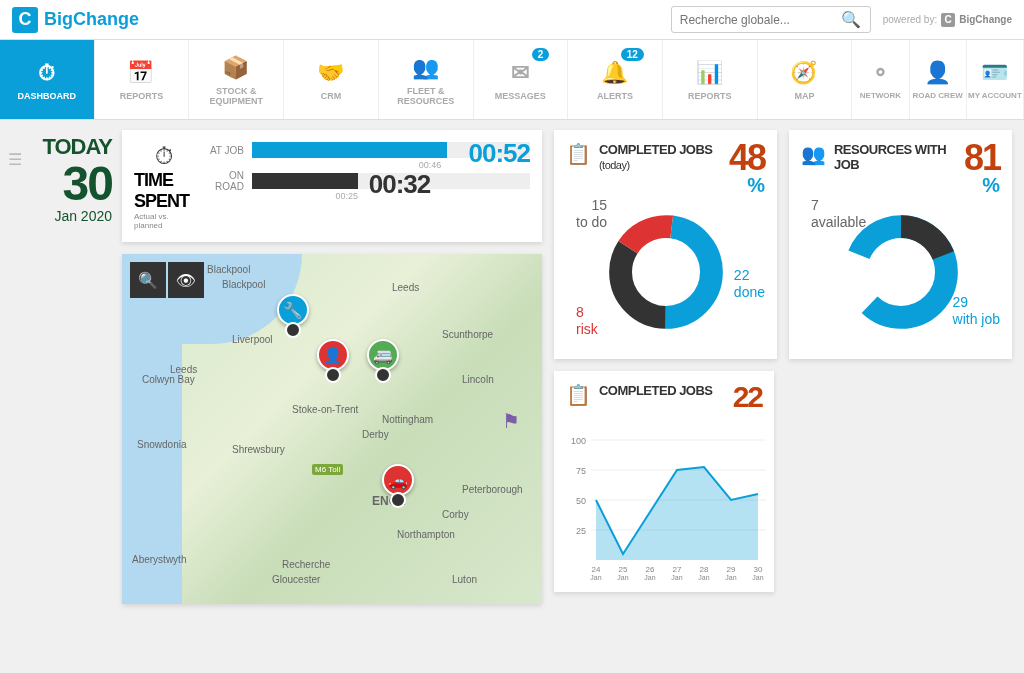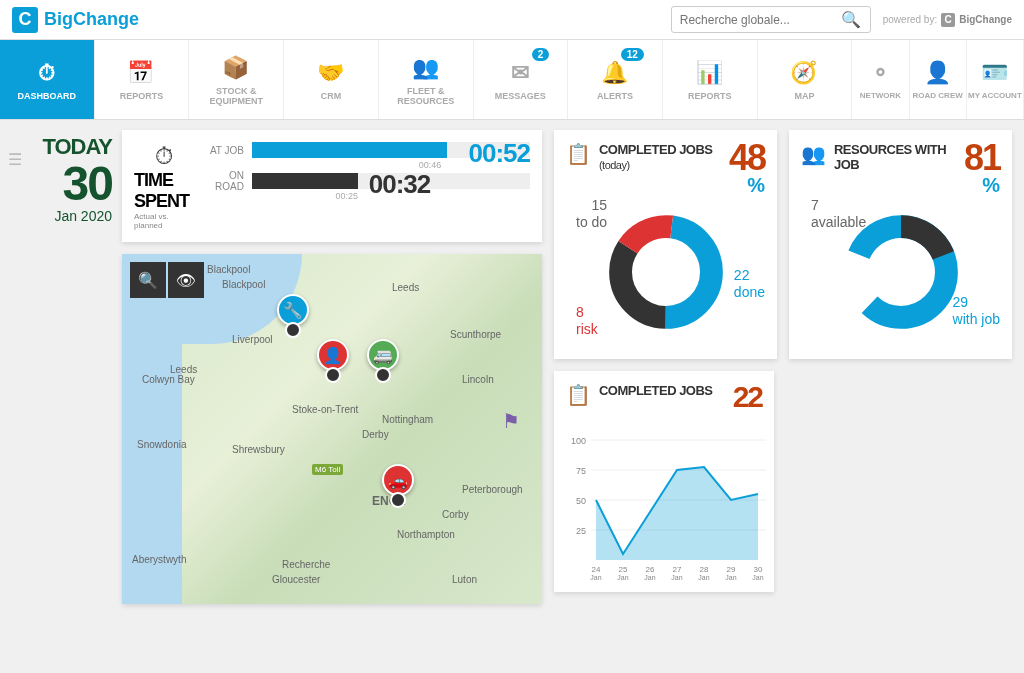--- a/index.html
+++ b/index.html
@@ -183,21 +183,21 @@
       <div class="card map-card">
         <div class="map-controls">
           <div class="map-btn">🔍</div>
           <div class="map-btn">👁</div>
         </div>
         <div class="map-bg">
           <div class="map-sea" style="left:0;top:0;width:60px;height:100%"></div>
           <div class="map-sea" style="left:0;top:0;width:180px;height:90px;border-radius:0 0 120px 0"></div>
           <div class="map-label" style="top:28px;left:270px">Leeds</div>
           <div class="map-label" style="top:80px;left:110px">Liverpool</div>
-          <div class="map-label" style="top:75px;left:328px">Scunthorpe</div>
+          <div class="map-label" style="top:75px;left:320px">Scunthorpe</div>
           <div class="map-label" style="top:120px;left:340px">Lincoln</div>
           <div class="map-label" style="top:150px;left:170px">Stoke-on-Trent</div>
           <div class="map-label" style="top:160px;left:260px">Nottingham</div>
           <div class="map-label" style="top:175px;left:240px">Derby</div>
           <div class="map-label" style="top:190px;left:110px">Shrewsbury</div>
           <div class="map-label" style="top:230px;left:340px">Peterborough</div>
           <div class="map-label" style="top:240px;left:250px;font-weight:bold;font-size:12px">ENGL</div>
           <div class="map-label" style="top:255px;left:320px">Corby</div>
           <div class="map-label" style="top:275px;left:275px">Northampton</div>
           <div class="map-label" style="top:305px;left:160px">Recherche</div>

